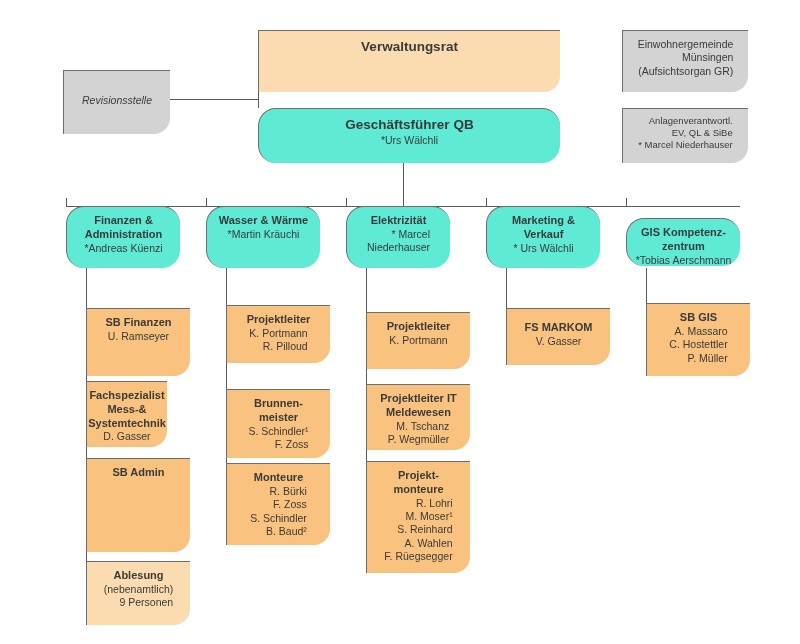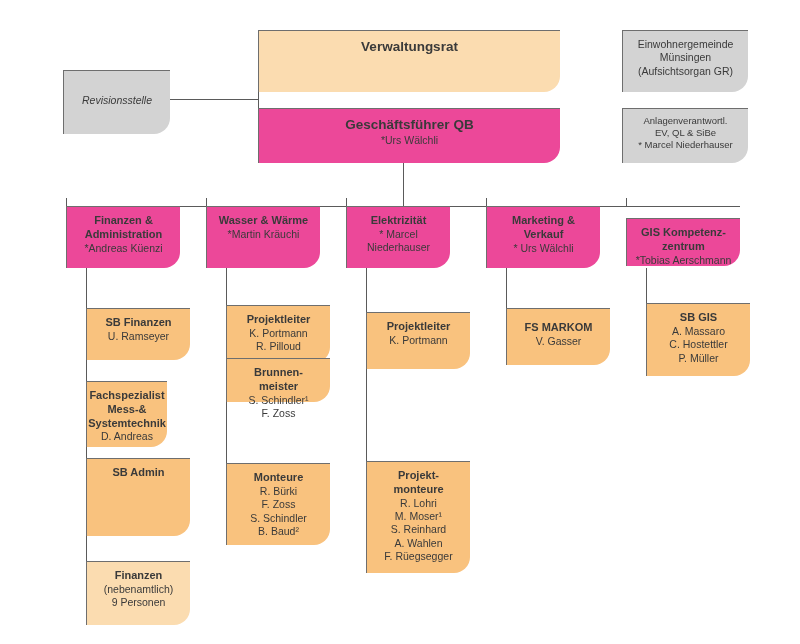--- a/index.html
+++ b/index.html
@@ -7,28 +7,28 @@
     position:relative;width:800px;height:644px;background:#ffffff;overflow:hidden;
     font-family:"Liberation Sans","DejaVu Sans",sans-serif;color:#3a3a3a;padding-left:38px;
   }
   .box{
     position:absolute;box-sizing:border-box;
     border-top:1px solid #6e6e6e;border-left:1px solid #6e6e6e;
     border-radius:0 0 16px 0;
     display:flex;flex-direction:column;align-items:center;justify-content:flex-start;
     padding:7px 4px 4px 4px;text-align:center;
   }
-  .c-orange{background:#ec4899;}
+  .c-orange{background:#5eead4;border-radius:18px;}
   .c-mid{background:#F9C27E;}
   .c-peach{background:#FBDCB0;}
   .c-gray{background:#D3D3D3;}
   .vcenter{justify-content:center;padding-top:0;font-style:italic;}
   .box-title{font-weight:bold;font-size:11px;line-height:1.25;white-space:pre-line;}
   .box-title.lg{font-size:13.5px;line-height:1.3;}
-  .box-sub{font-size:10.5px;line-height:1.28;white-space:pre-line;}
+  .box-sub{font-size:10.5px;line-height:1.28;white-space:pre-line;text-align:right;}
   .box-sub.sm{font-size:9.5px;}
   .line{position:absolute;background:#5a5a5a;}
   .line.v{width:1px;}
   .line.h{height:1px;}
 </style>
 </head>
 <body>
 
 <div id="stage">
 
@@ -90,61 +90,67 @@
     <div class="box-title">Marketing &amp;
 Verkauf</div>
     <div class="box-sub">* Urs Wälchli</div>
   </div>
   <div class="box c-orange" style="left:626px;top:218px;width:114px;height:48px">
     <div class="box-title">GIS Kompetenz-
 zentrum</div>
     <div class="box-sub">*Tobias Aerschmann</div>
   </div>
 
-  <div class="box c-mid" style="left:86px;top:308px;width:104px;height:52px">
+  <div class="box c-mid" style="left:86px;top:308px;width:104px;height:68px">
     <div class="box-title">SB Finanzen</div>
     <div class="box-sub">U. Ramseyer</div>
   </div>
   <div class="box c-mid" style="left:86px;top:381px;width:81px;height:66px">
     <div class="box-title">Fachspezialist
 Mess-&amp;
 Systemtechnik</div>
-    <div class="box-sub">D. Andreas</div>
+    <div class="box-sub">D. Gasser</div>
   </div>
-  <div class="box c-mid" style="left:86px;top:458px;width:104px;height:78px">
+  <div class="box c-mid" style="left:86px;top:458px;width:104px;height:94px">
     <div class="box-title">SB Admin</div>
   </div>
   <div class="box c-peach" style="left:86px;top:561px;width:104px;height:64px">
-    <div class="box-title">Finanzen</div>
+    <div class="box-title">Ablesung</div>
     <div class="box-sub">(nebenamtlich)
 9 Personen</div>
   </div>
 
   <div class="box c-mid" style="left:226px;top:305px;width:104px;height:58px">
     <div class="box-title">Projektleiter</div>
     <div class="box-sub">K. Portmann
 R. Pilloud</div>
   </div>
-  <div class="box c-mid" style="left:226px;top:358px;width:104px;height:44px">
+  <div class="box c-mid" style="left:226px;top:389px;width:104px;height:69px">
     <div class="box-title">Brunnen-
 meister</div>
     <div class="box-sub">S. Schindler¹
 F. Zoss</div>
   </div>
   <div class="box c-mid" style="left:226px;top:463px;width:104px;height:82px">
     <div class="box-title">Monteure</div>
     <div class="box-sub">R. Bürki
 F. Zoss
 S. Schindler
 B. Baud²</div>
   </div>
 
   <div class="box c-mid" style="left:366px;top:312px;width:104px;height:57px">
     <div class="box-title">Projektleiter</div>
     <div class="box-sub">K. Portmann</div>
+  </div>
+  <div class="box c-mid" style="left:366px;top:384px;width:104px;height:66px">
+    <div class="box-title">Projektleiter IT
+Meldewesen</div>
+    <div class="box-sub">M. Tschanz
+P. Wegmüller</div>
   </div>
   <div class="box c-mid" style="left:366px;top:461px;width:104px;height:112px">
     <div class="box-title">Projekt-
 monteure</div>
     <div class="box-sub">R. Lohri
 M. Moser¹
 S. Reinhard
 A. Wahlen
 F. Rüegsegger</div>
   </div>

